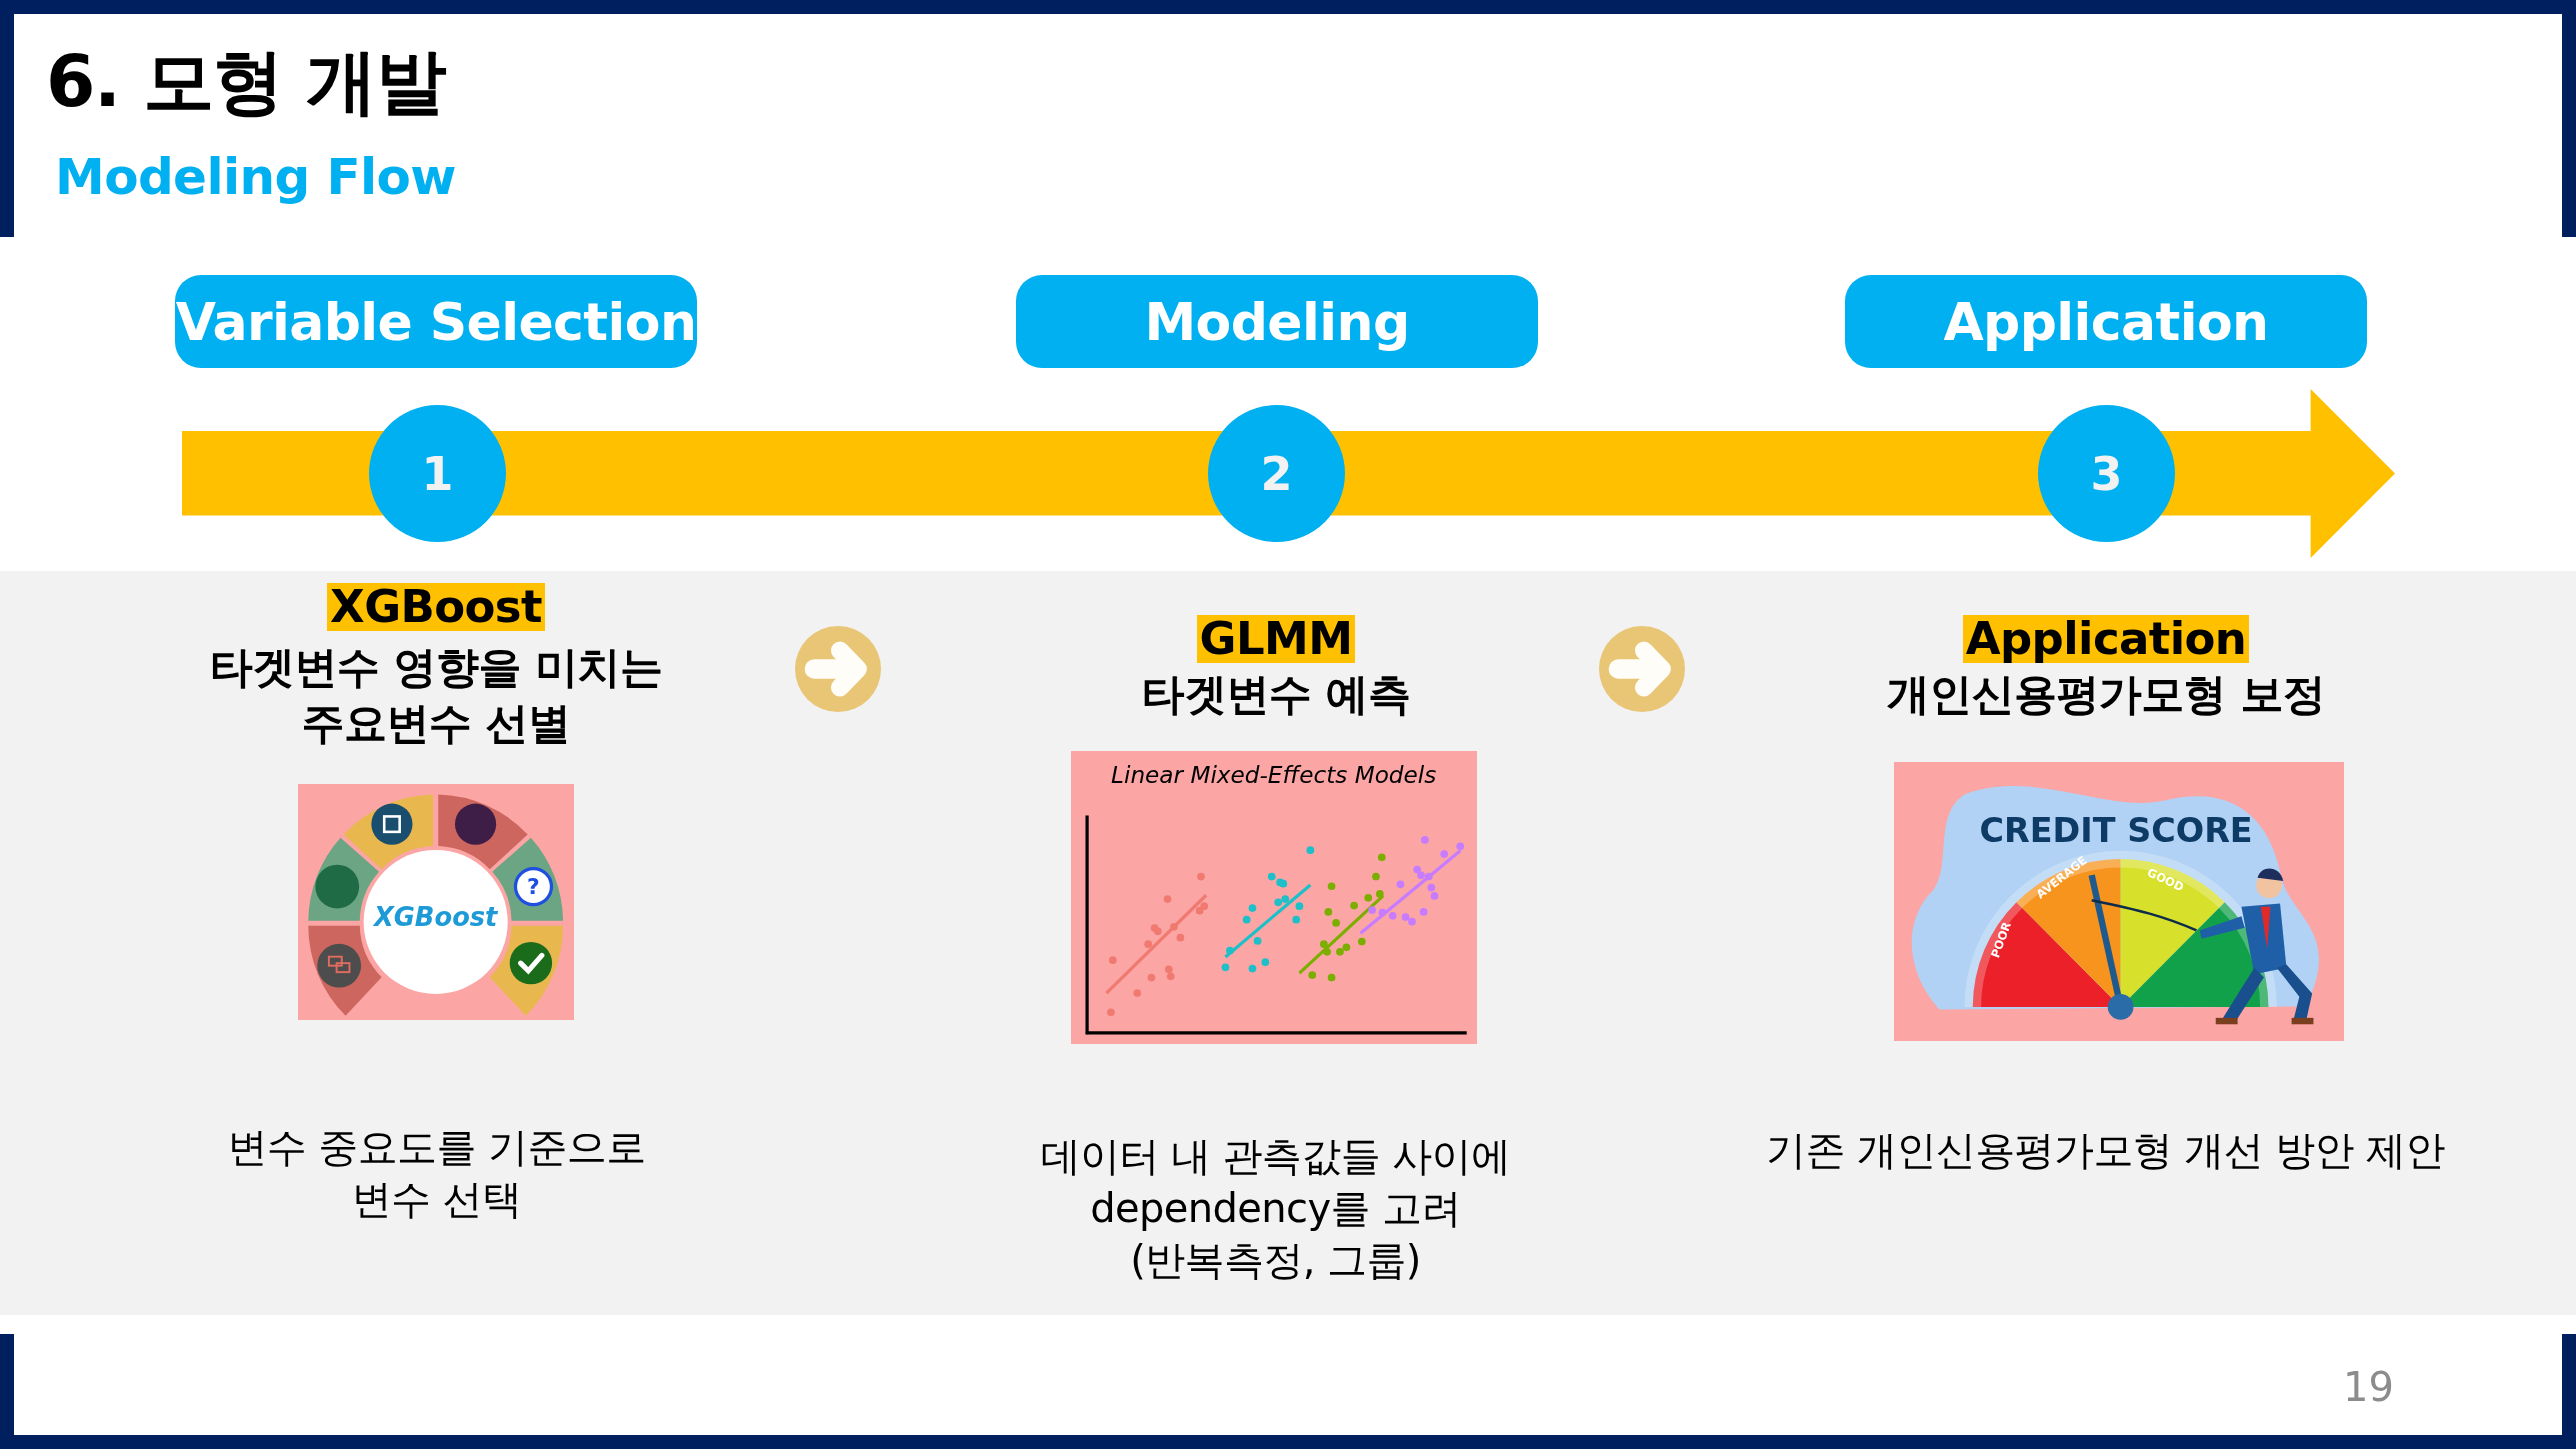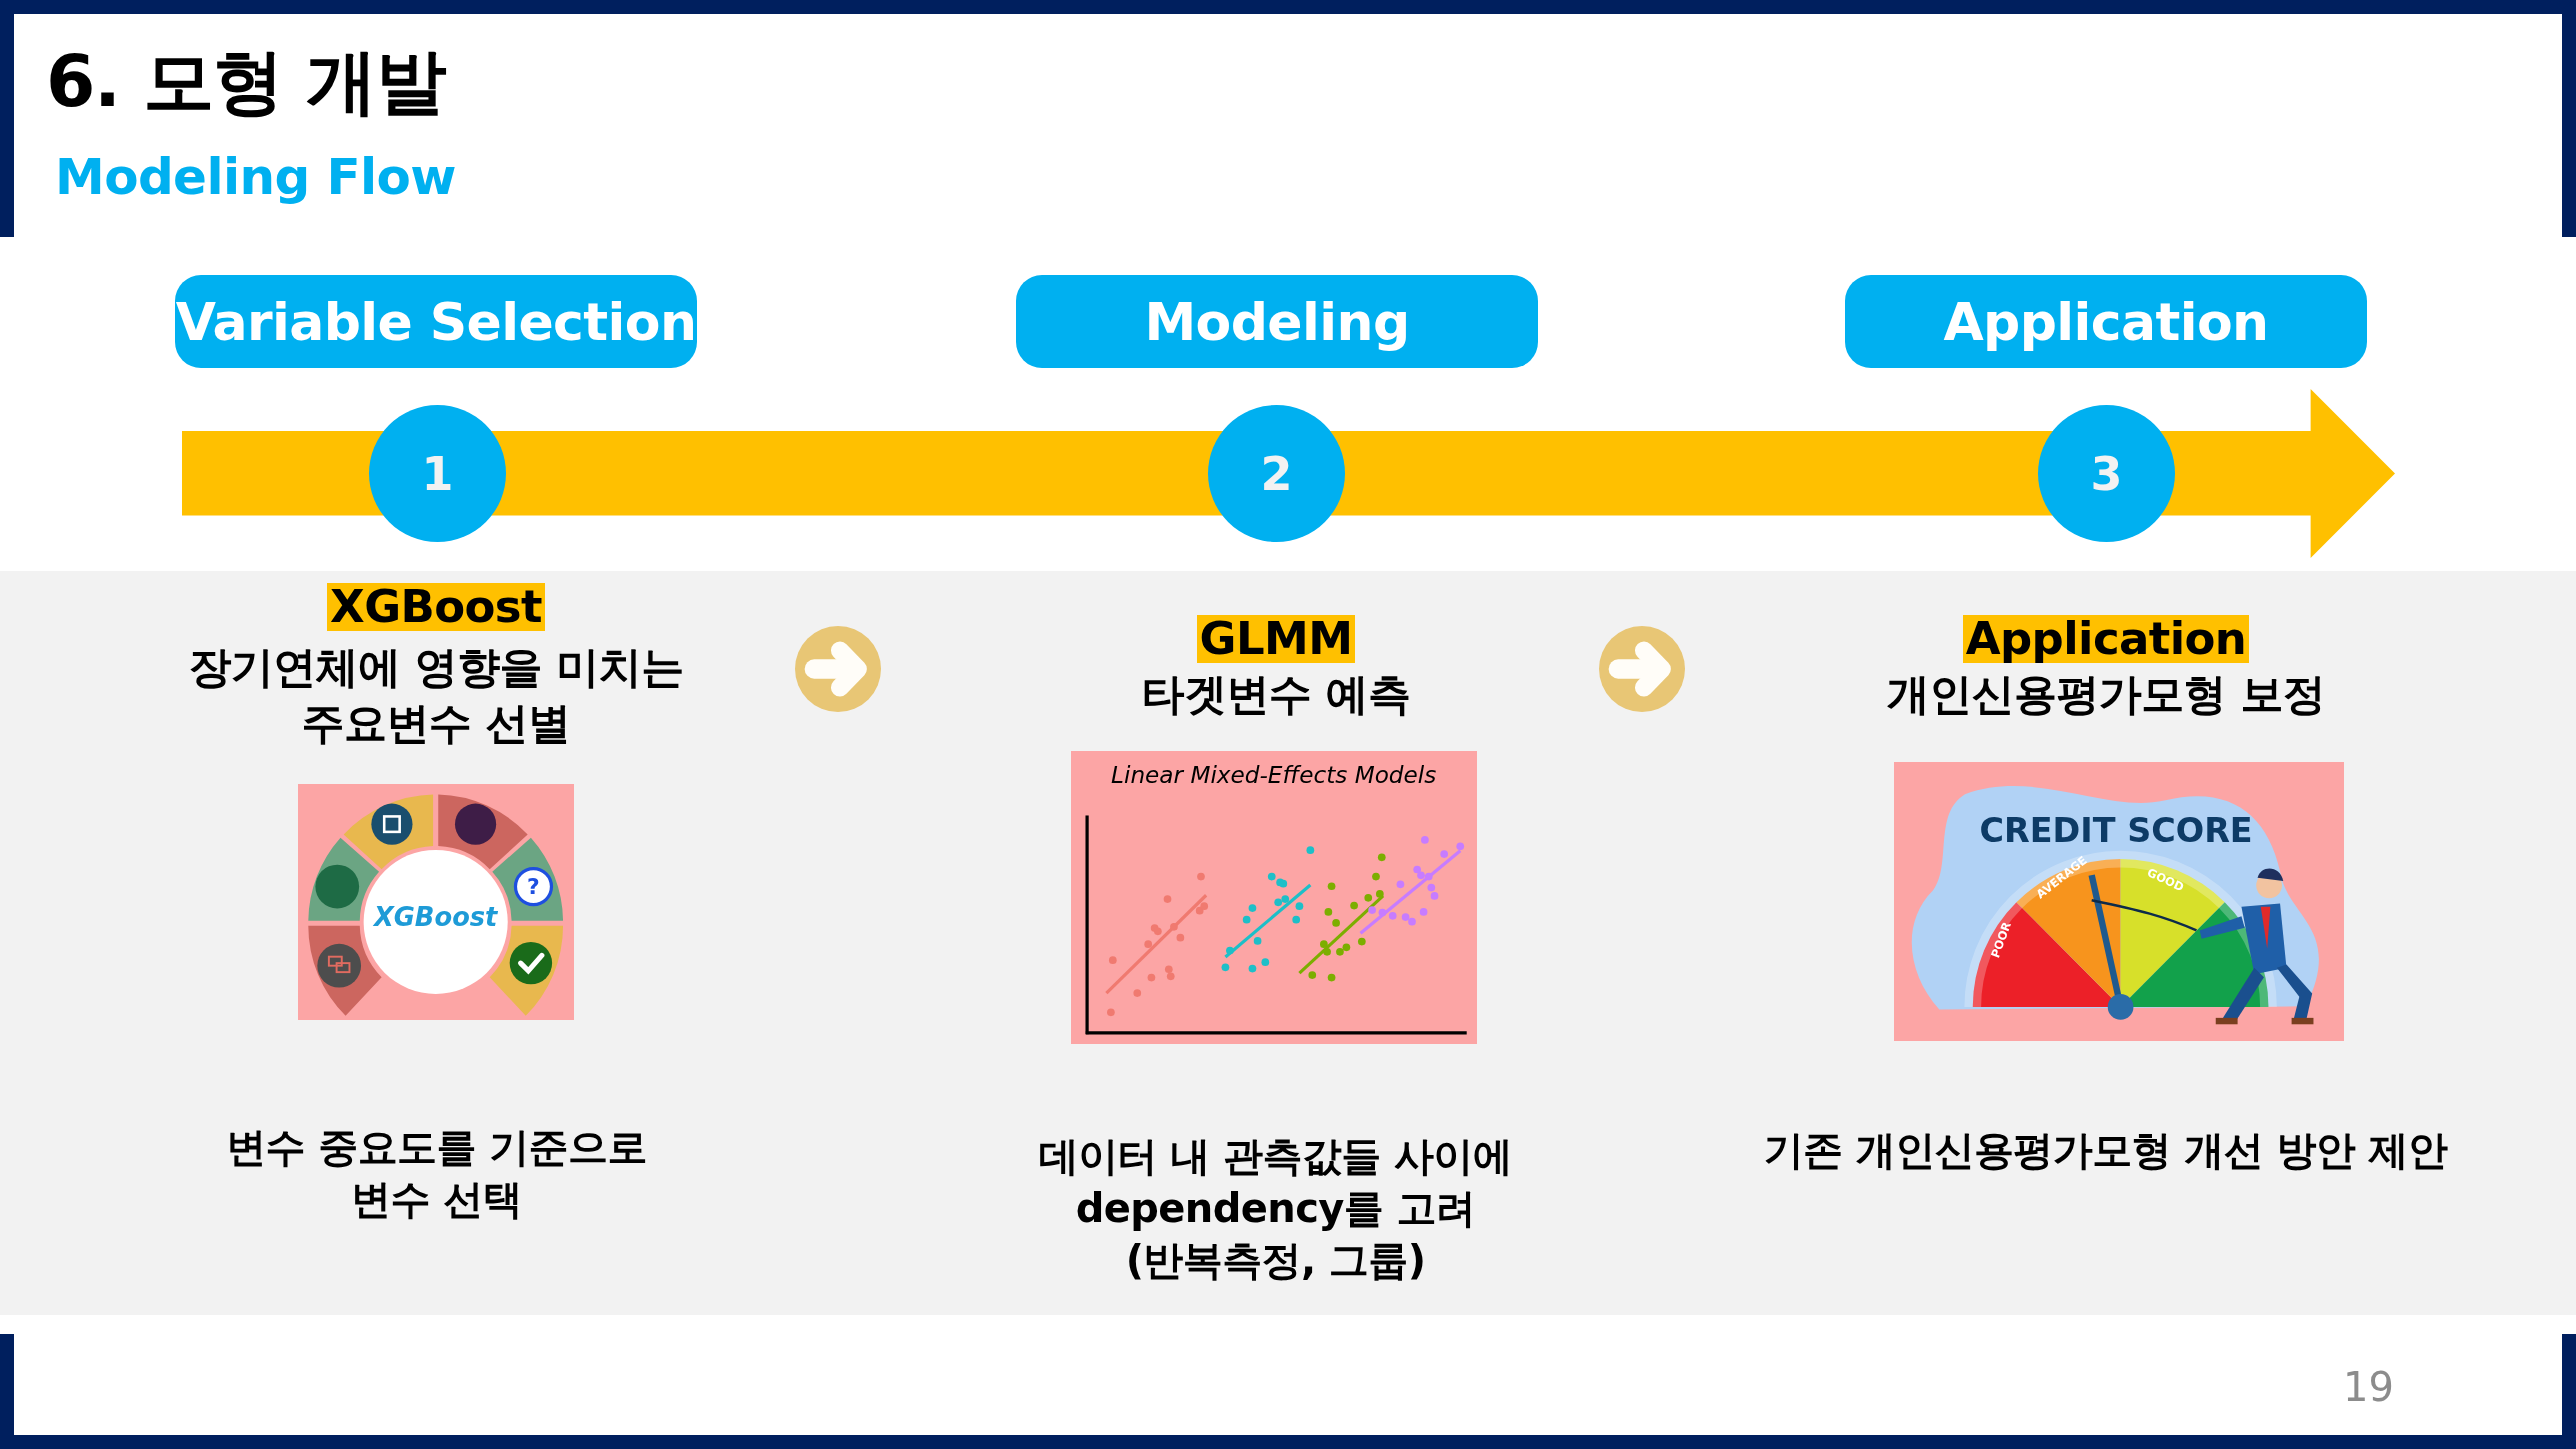--- a/index.html
+++ b/index.html
@@ -31,21 +31,21 @@
   .band { left: 0; top: 571px; width: 2576px; height: 744px; background: #F2F2F2; }
 
   .col { top: 583px; width: 708px; text-align: center; }
   .hl { display: inline-block; background: #FFC000; color: #000; font-weight: bold; font-size: 45px; line-height: 48px; padding: 0 2.6px; letter-spacing: -0.6px; }
   .col-head { display: block; font-weight: bold; font-size: 43px; line-height: 56px; color: #000; letter-spacing: -0.6px; }
 
   .next-arrow { width: 86px; height: 86px; top: 626px; }
 
   .img-box { background: #fca5a5; overflow: hidden; }
 
-  .desc { width: 773px; text-align: center; font-weight: bold; font-size: 40px; line-height: 52px; color: #000; letter-spacing: -0.6px; }
+  .desc { width: 773px; text-align: center; font-weight: normal; font-size: 40px; line-height: 52px; color: #000; letter-spacing: -0.6px; }
   .desc span { display: block; }
 
   .page-num { left: 2343px; top: 1364px; font-size: 40px; color: #8C8C8C; font-family: "DejaVu Sans", sans-serif; }
 </style>
 </head>
 <body>
 
 <div class="abs frame-top"></div>
 <div class="abs frame-left-top"></div>
 <div class="abs frame-right-top"></div>
@@ -65,21 +65,21 @@
 <svg class="abs flow-arrow" viewBox="0 0 3436 262" preserveAspectRatio="none">
   <polygon points="0,65 3305,65 3305,0 3436,131 3305,262 3305,196 0,196" fill="#FFC000"></polygon>
 </svg>
 
 <div class="abs step-circle" style="left:369px;">1</div>
 <div class="abs step-circle" style="left:1208px;">2</div>
 <div class="abs step-circle" style="left:2038px;">3</div>
 
 <div class="abs col" style="left:82px;">
   <span class="hl">XGBoost</span>
-  <span class="col-head" style="margin-top:8.4px;">장기연체에 영향을 미치는</span>
+  <span class="col-head" style="margin-top:8.4px;">타겟변수 영향을 미치는</span>
   <span class="col-head">주요변수 선별</span>
 </div>
 
 <div class="abs col" style="left:922px; top:615px;">
   <span class="hl">GLMM</span>
   <span class="col-head" style="margin-top:3.2px;">타겟변수 예측</span>
 </div>
 
 <div class="abs col" style="left:1752px; top:615px;">
   <span class="hl">Application</span>

